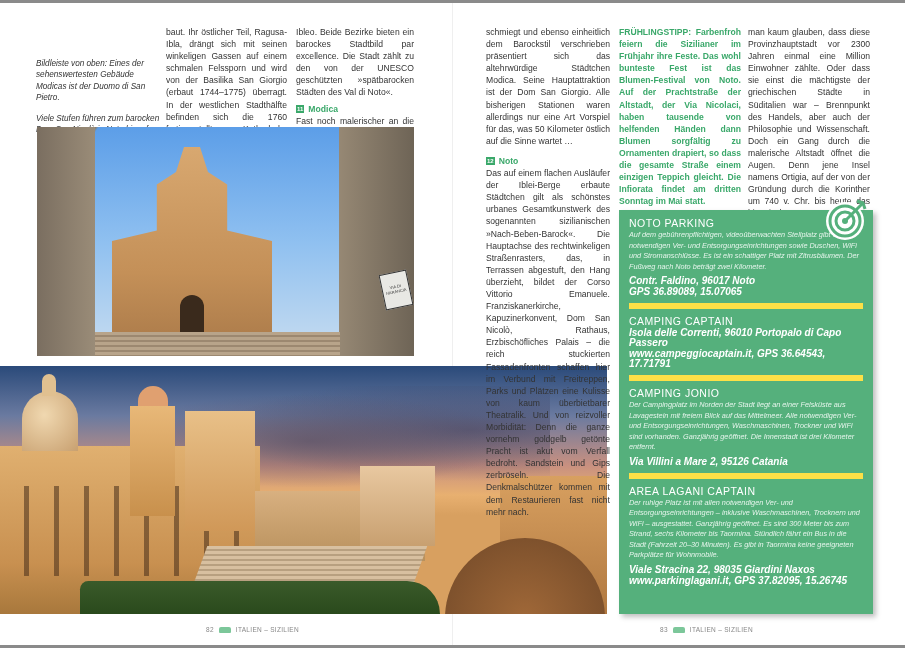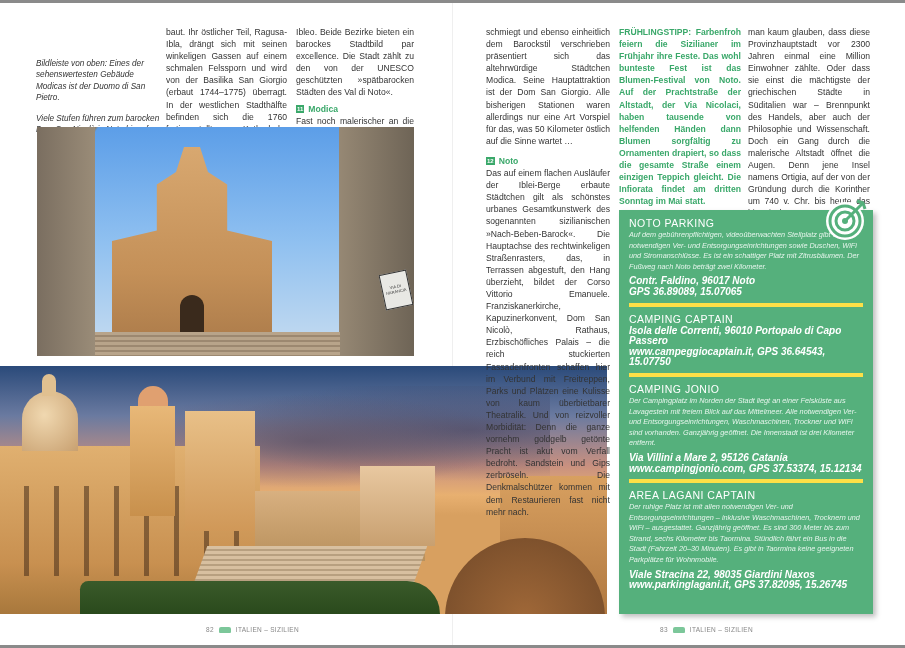--- a/index.html
+++ b/index.html
@@ -41,21 +41,21 @@
   .bldg-mid2 { position:absolute; left:360px; top:100px; width:75px; height:80px; background:linear-gradient(to bottom,#e8c8a0,#c8a070); }
   .bldg-right { position:absolute; left:500px; top:110px; width:107px; height:138px; background:linear-gradient(to bottom,#d8a060,#b07840); }
   .dome2 { position:absolute; left:445px; top:172px; width:160px; height:80px; background:radial-gradient(ellipse at 50% 100%,#a06838,#704828); border-radius:80px 80px 0 0; }
   .trees { position:absolute; left:80px; top:215px; width:360px; height:33px; background:linear-gradient(to bottom,#3a5a2a,#2a4a1c); border-radius:10px 40px 0 0; }
   .steps2 { position:absolute; left:200px; top:180px; width:220px; height:40px; background:repeating-linear-gradient(to bottom,#d8c0a0 0 3px,#b8a080 3px 5px); transform:skewX(-20deg); }
   .windows { position:absolute; left:10px; top:120px; width:240px; height:90px; background:repeating-linear-gradient(to right,transparent 0 14px,rgba(70,45,25,.55) 14px 19px,transparent 19px 30px); }
 
   
   .infobox { position:absolute; left:619px; top:210px; width:254px; height:404px; background:#55b07c; box-shadow:3px 3px 5px rgba(0,0,0,.25); padding:6px 10px 0 10px; color:#fff; }
   .target-icon { position:absolute; left:823px; top:195px; width:48px; height:48px; }
-  .entry { padding-bottom:5px; border-bottom:4px solid #fde047; margin-bottom:5px; }
+  .entry { padding-bottom:5px; border-bottom:6px solid #fde047; margin-bottom:5px; }
   .entry:last-child { border-bottom:none; }
   .entry h3 { font-size:10.5px; font-weight:normal; letter-spacing:.5px; line-height:14px; color:#fff; }
   .entry .desc { font-size:7.3px; line-height:10.6px; font-style:italic; color:#e6f5ec; margin-bottom:4px; }
   .entry .addr { font-size:10px; line-height:10.6px; font-style:italic; font-weight:bold; color:#fff; }
 
   .footer { position:absolute; top:626px; font-size:6.5px; color:#888; letter-spacing:.3px; display:flex; align-items:center; gap:5px; }
   .car-icon { width:12px; height:6px; background:#7cc79a; border-radius:2px 2px 1px 1px; position:relative; }
 </style>
 </head>
 <body>
@@ -133,27 +133,26 @@
 <div class="infobox">
   <div class="entry">
     <h3>NOTO PARKING</h3>
     <div class="desc">Auf dem gebührenpflichtigen, videoüberwachten Stellplatz gibt es alle notwendigen Ver- und Entsorgungseinrichtungen sowie Duschen, WiFi und Stromanschlüsse. Es ist ein schattiger Platz mit Zitrusbäumen. Der Fußweg nach Noto beträgt zwei Kilometer.</div>
     <div class="addr">Contr. Faldino, 96017 Noto</div>
     <div class="addr">GPS 36.89089, 15.07065</div>
   </div>
   <div class="entry">
     <h3>CAMPING CAPTAIN</h3>
     <div class="addr">Isola delle Correnti, 96010 Portopalo di Capo Passero</div>
-    <div class="addr">www.campeggiocaptain.it, GPS 36.64543, 15.07750</div>
+    <div class="addr">www.campeggiocaptain.it, GPS 36.64543, 17.71791</div>
   </div>
   <div class="entry">
     <h3>CAMPING JONIO</h3>
     <div class="desc">Der Campingplatz im Norden der Stadt liegt an einer Felsküste aus Lavagestein mit freiem Blick auf das Mittelmeer. Alle notwendigen Ver- und Entsorgungseinrichtungen, Waschmaschinen, Trockner und WiFi sind vorhanden. Ganzjährig geöffnet. Die Innenstadt ist drei Kilometer entfernt.</div>
     <div class="addr">Via Villini a Mare 2, 95126 Catania</div>
-    <div class="addr">www.campingjonio.com, GPS 37.53374, 15.12134</div>
   </div>
   <div class="entry">
     <h3>AREA LAGANI CAPTAIN</h3>
     <div class="desc">Der ruhige Platz ist mit allen notwendigen Ver- und Entsorgungseinrichtungen – inklusive Waschmaschinen, Trocknern und WiFi – ausgestattet. Ganzjährig geöffnet. Es sind 300 Meter bis zum Strand, sechs Kilometer bis Taormina. Stündlich fährt ein Bus in die Stadt (Fahrzeit 20–30 Minuten). Es gibt in Taormina keine geeigneten Parkplätze für Wohnmobile.</div>
     <div class="addr">Viale Stracina 22, 98035 Giardini Naxos</div>
     <div class="addr">www.parkinglagani.it, GPS 37.82095, 15.26745</div>
   </div>
 </div>
 
 <svg class="target-icon" viewBox="0 0 48 48">

